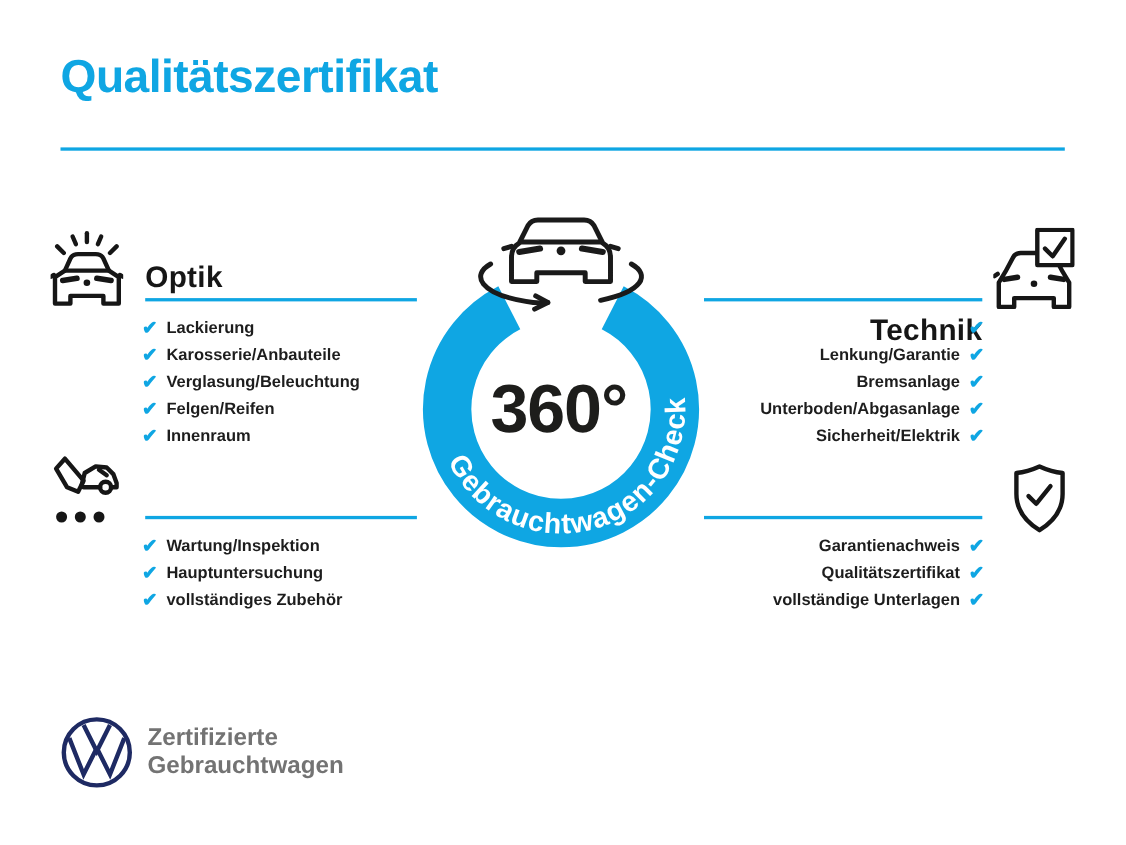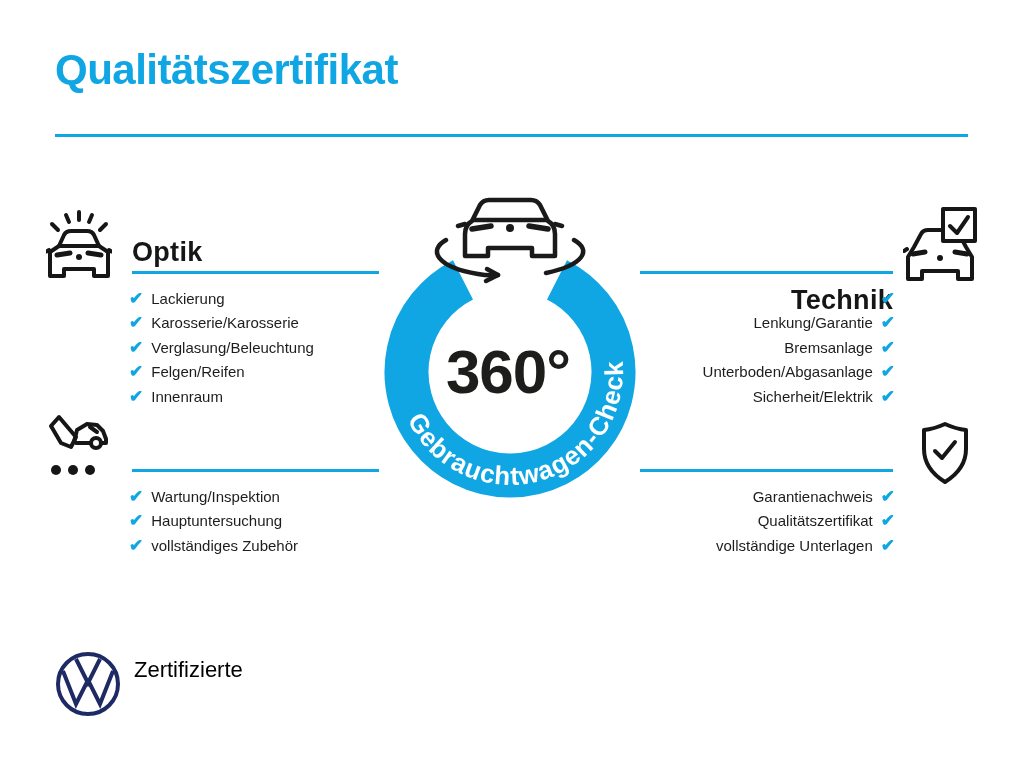--- a/index.html
+++ b/index.html
@@ -13,30 +13,30 @@
   .title-rule{left:55px;top:134px;width:913px;height:3px;background:var(--accent,#0fa6e3);}
 
   
   .sec-title{margin:0;font-size:27px;font-weight:bold;color:#161616;letter-spacing:.3px;white-space:nowrap;text-align:center;}
   .sec-title.right{text-align:right;margin-top:48px;}
   .rule{height:3px;background:var(--accent,#0fa6e3);}
   .items{display:flex;flex-direction:column;}
   .item{display:flex;align-items:center;gap:8px;height:24.5px;white-space:nowrap;}
   .items.right .item{justify-content:flex-end;}
   .chk{color:var(--accent,#0fa6e3);font-size:17px;font-weight:bold;line-height:1;}
-  .lbl{font-size:15px;font-weight:normal;color:#1d1d1d;}
+  .lbl{font-size:15px;font-weight:bold;color:#1d1d1d;}
 
   
   .ring-text{font-family:"Liberation Sans",sans-serif;font-size:26px;font-weight:bold;
              fill:#ffffff;letter-spacing:1px;}
   .degree-text{font-family:"Liberation Sans",sans-serif;font-size:62px;font-weight:bold;
                fill:#1d1d1b;letter-spacing:-1px;}
 
   
-  .footer-line{font-size:22px;font-weight:normal;color:#000000;line-height:26px;}
+  .footer-line{font-size:22px;font-weight:bold;color:#737373;line-height:26px;}
 
   svg .ink{stroke:#161616;fill:none;stroke-width:4;stroke-linecap:round;stroke-linejoin:round;}
 </style>
 </head>
 <body>
 
 <div class="canvas">
 
   <h1 class="abs page-title">Qualitätszertifikat</h1>
   <div class="abs title-rule"></div>
@@ -57,21 +57,21 @@
   </svg>
   <h2 class="abs sec-title" style="left:132px;top:237px">Optik</h2>
   <div class="abs rule" style="left:132px;top:271px;width:247px"></div>
   <div class="abs items" style="left:129px;top:286px">
       <div class="item">
         <span class="chk">✔</span>
         <span class="lbl">Lackierung</span>
       </div>
       <div class="item">
         <span class="chk">✔</span>
-        <span class="lbl">Karosserie/Karosserie</span>
+        <span class="lbl">Karosserie/Anbauteile</span>
       </div>
       <div class="item">
         <span class="chk">✔</span>
         <span class="lbl">Verglasung/Beleuchtung</span>
       </div>
       <div class="item">
         <span class="chk">✔</span>
         <span class="lbl">Felgen/Reifen</span>
       </div>
       <div class="item">
@@ -190,15 +190,16 @@
 
   <svg class="abs" style="left:54px;top:650px" width="68" height="68" viewBox="0 0 68 68">
     <g stroke="#1e2a63" fill="none" stroke-width="4" stroke-linejoin="miter" stroke-linecap="butt">
       <circle cx="34" cy="34" r="30"></circle>
       <path d="M 22,9 L 34,33 L 46,9"></path>
       <path d="M 9,21 L 22,54 L 33,32 L 35,32 L 46,54 L 59,21"></path>
     </g>
   </svg>
   <div class="abs" style="left:134px;top:657px">
     <div class="footer-line">Zertifizierte</div>
+    <div class="footer-line">Gebrauchtwagen</div>
   </div>
 
 </div>
 
 </body></html>

